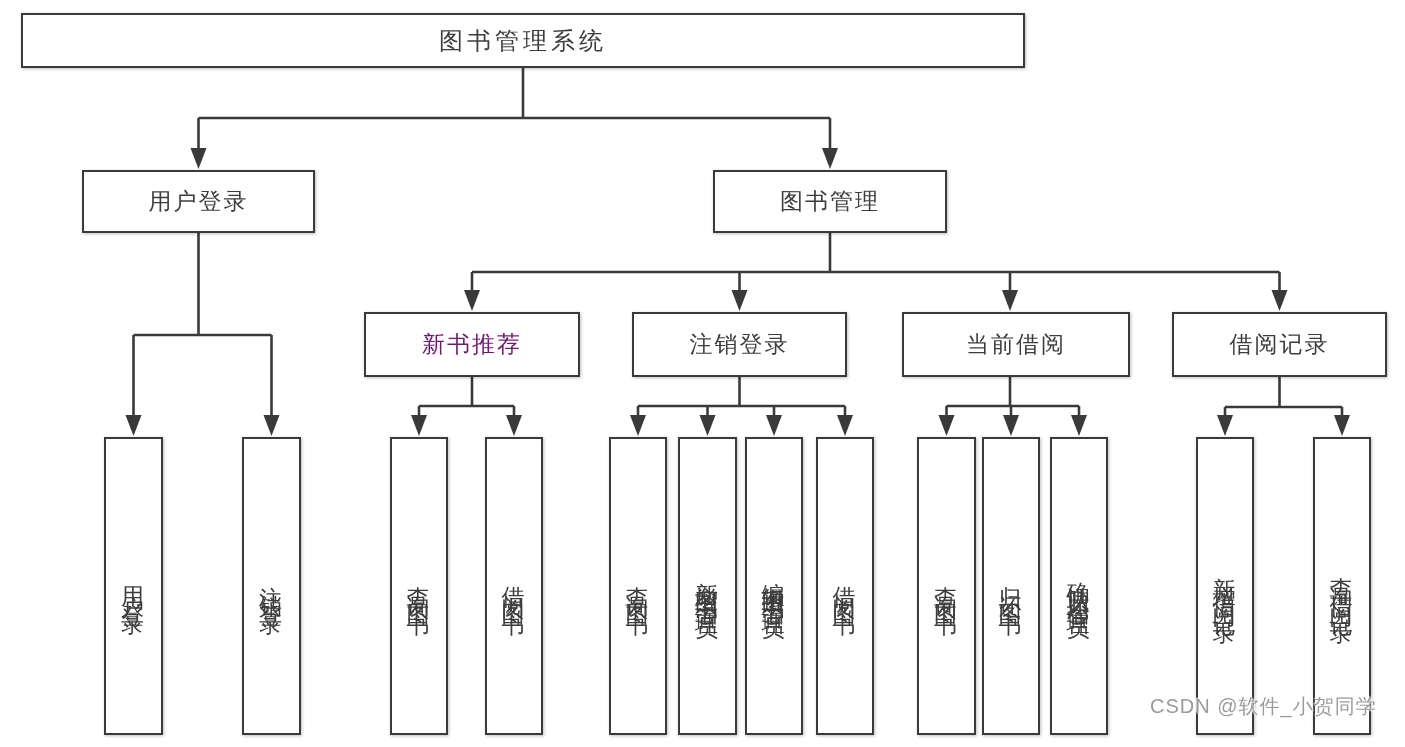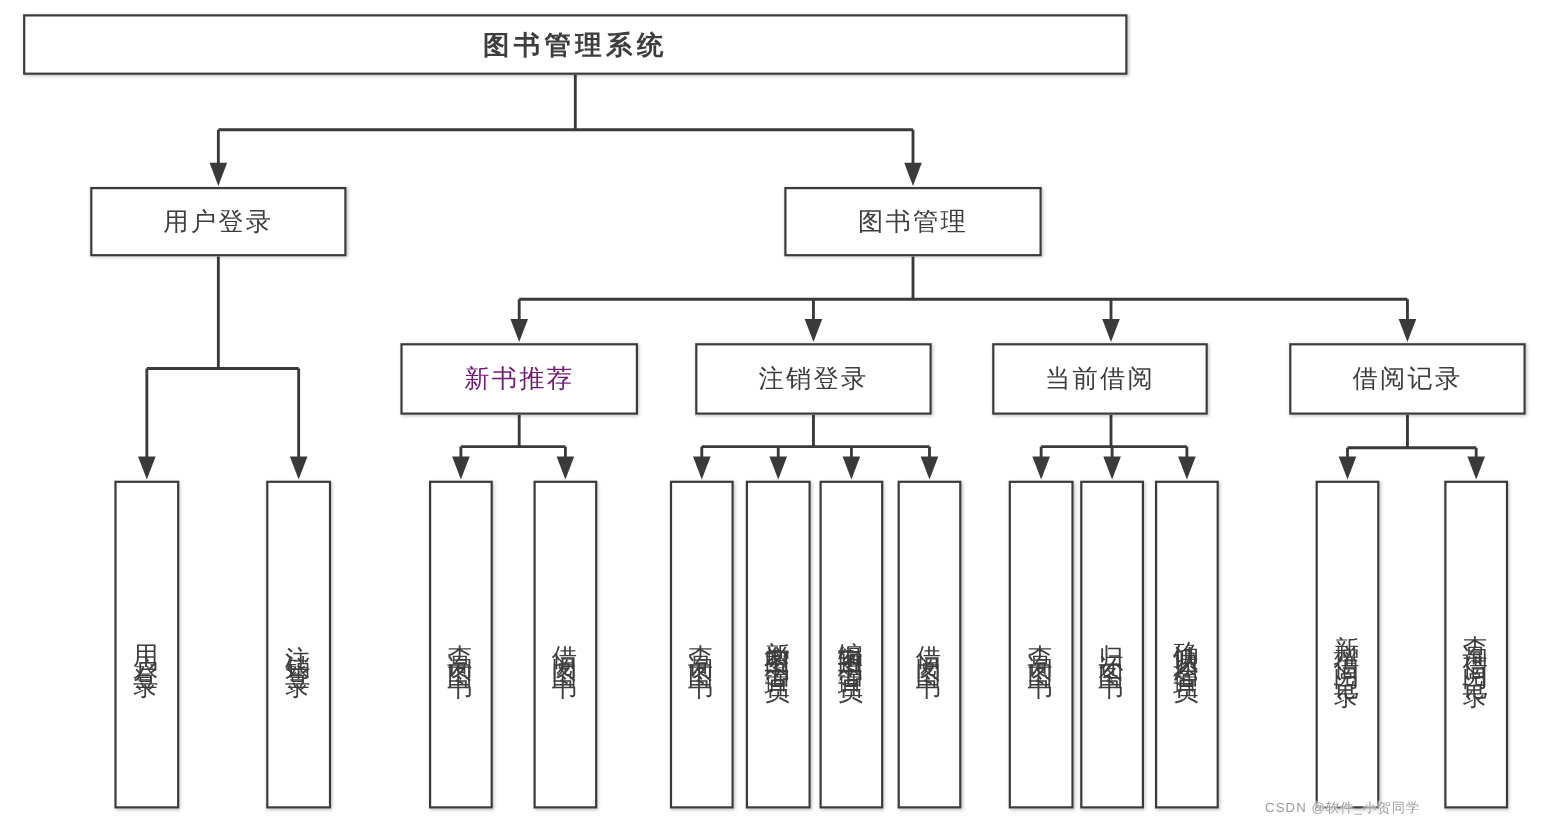--- a/index.html
+++ b/index.html
@@ -32,38 +32,37 @@
     justify-content: center;
     color: #3d3d3d;
     z-index: 2;
     font-size: 23px;
     letter-spacing: 2px;
     white-space: nowrap;
   }
   .node.root {
     font-size: 24px;
     letter-spacing: 4px;
-    font-weight: bold;
   }
   .node.vertical {
     writing-mode: vertical-rl;
     text-orientation: mixed;
     letter-spacing: 9px;
     font-size: 23px;
     white-space: normal;
   }
   .node.vertical.long {
     letter-spacing: 5px;
   }
   #watermark {
     position: absolute;
     left: 1150px;
-    top: 726px;
+    top: 693px;
     z-index: 3;
-    font-size: 12px;
+    font-size: 20px;
     letter-spacing: 1px;
     color: #9b9b9b;
     text-shadow: 0 0 2px #ffffff, 1px 1px 2px #ffffff, -1px -1px 2px #ffffff;
     white-space: nowrap;
     text-align: center;
   }
 </style>
 </head>
 <body>
 
@@ -135,21 +134,21 @@
         <line x1="1342" y1="407" x2="1342" y2="419" stroke="#3a3a3a" stroke-width="2.6"></line>
         <polygon points="1334,415 1350,415 1342,436" fill="#3a3a3a"></polygon>
       </g>
     </svg>
   <div id="nodes-layer">
       <div class="node root" style="left: 21px; top: 13px; width: 1004px; height: 55px; border-color: rgb(58, 58, 58); background: rgb(255, 255, 255); color: rgb(61, 61, 61);">图书管理系统</div>
       <div class="node" style="left: 82px; top: 170px; width: 233px; height: 63px; border-color: rgb(58, 58, 58); background: rgb(255, 255, 255); color: rgb(61, 61, 61);">用户登录</div>
       <div class="node" style="left: 713px; top: 170px; width: 234px; height: 63px; border-color: rgb(58, 58, 58); background: rgb(255, 255, 255); color: rgb(61, 61, 61);">图书管理</div>
       <div class="node" style="left: 364px; top: 312px; width: 216px; height: 65px; border-color: rgb(58, 58, 58); background: rgb(255, 255, 255); color: #701a75;">新书推荐</div>
       <div class="node" style="left: 632px; top: 312px; width: 215px; height: 65px; border-color: rgb(58, 58, 58); background: rgb(255, 255, 255); color: rgb(61, 61, 61);">注销登录</div>
-      <div class="node" style="left: 902px; top: 312px; width: 196px; height: 65px; border-color: rgb(58, 58, 58); background: rgb(255, 255, 255); color: rgb(61, 61, 61);">当前借阅</div>
+      <div class="node" style="left: 902px; top: 312px; width: 228px; height: 65px; border-color: rgb(58, 58, 58); background: rgb(255, 255, 255); color: rgb(61, 61, 61);">当前借阅</div>
       <div class="node" style="left: 1172px; top: 312px; width: 215px; height: 65px; border-color: rgb(58, 58, 58); background: rgb(255, 255, 255); color: rgb(61, 61, 61);">借阅记录</div>
       <div class="node vertical" style="left: 104px; top: 437px; width: 59px; height: 298px; border-color: rgb(58, 58, 58); background: rgb(255, 255, 255); color: rgb(61, 61, 61);">用户登录</div>
       <div class="node vertical" style="left: 242px; top: 437px; width: 59px; height: 298px; border-color: rgb(58, 58, 58); background: rgb(255, 255, 255); color: rgb(61, 61, 61);">注销登录</div>
       <div class="node vertical" style="left: 390px; top: 437px; width: 58px; height: 298px; border-color: rgb(58, 58, 58); background: rgb(255, 255, 255); color: rgb(61, 61, 61);">查询图书</div>
       <div class="node vertical" style="left: 485px; top: 437px; width: 58px; height: 298px; border-color: rgb(58, 58, 58); background: rgb(255, 255, 255); color: rgb(61, 61, 61);">借阅图书</div>
       <div class="node vertical" style="left: 609px; top: 437px; width: 58px; height: 298px; border-color: rgb(58, 58, 58); background: rgb(255, 255, 255); color: rgb(61, 61, 61);">查询图书</div>
       <div class="node vertical long" style="left: 678px; top: 437px; width: 59px; height: 298px; border-color: rgb(58, 58, 58); background: rgb(255, 255, 255); color: rgb(61, 61, 61);">新增图书（管理员）</div>
       <div class="node vertical long" style="left: 745px; top: 437px; width: 58px; height: 298px; border-color: rgb(58, 58, 58); background: rgb(255, 255, 255); color: rgb(61, 61, 61);">编辑图书（管理员）</div>
       <div class="node vertical" style="left: 816px; top: 437px; width: 58px; height: 298px; border-color: rgb(58, 58, 58); background: rgb(255, 255, 255); color: rgb(61, 61, 61);">借阅图书</div>
       <div class="node vertical" style="left: 917px; top: 437px; width: 59px; height: 298px; border-color: rgb(58, 58, 58); background: rgb(255, 255, 255); color: rgb(61, 61, 61);">查询图书</div>

